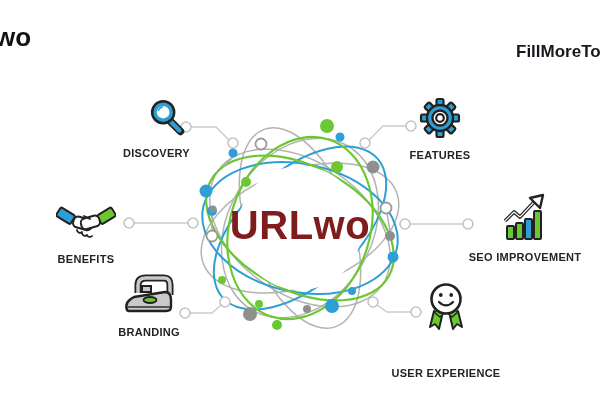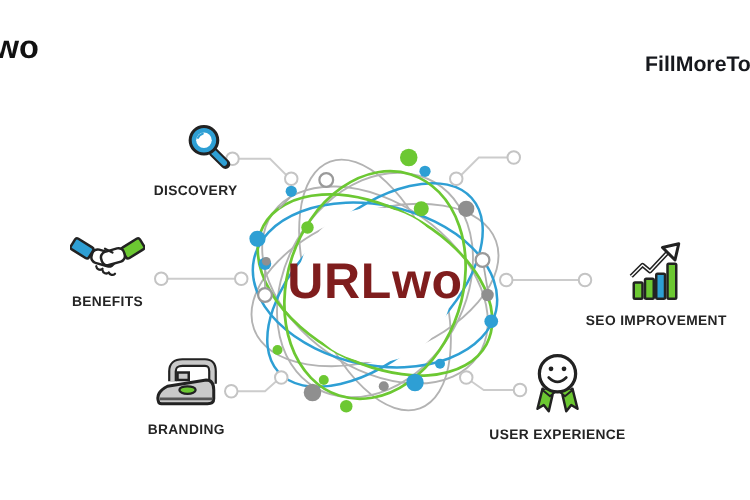--- a/index.html
+++ b/index.html
@@ -15,24 +15,24 @@
 
   .bg-svg{position:absolute;left:0;top:0;}
 
   .center-title{position:absolute;left:200px;top:203px;width:200px;text-align:center;
     font-size:40px;font-weight:700;letter-spacing:.5px;color:#7f1d1d;}
 
   .item{position:absolute;display:flex;flex-direction:column;align-items:center;}
   .item .label{margin-top:7px;font-size:11px;font-weight:600;color:#242424;letter-spacing:.3px;white-space:nowrap;}
   #item-discovery{left:110px;top:94px;width:80px;align-items:flex-end;}
   #item-features{left:400px;top:94px;width:80px;}
-  #item-benefits{left:36px;top:185px;width:100px;}
+  #item-benefits{left:36px;top:202px;width:100px;}
   #item-seo{left:464px;top:192px;width:122px;justify-content:space-between;}
-  #item-branding{left:103px;top:285px;width:92px;align-items:center;}
-  #item-ux{left:391px;top:279px;width:110px;}
+  #item-branding{left:103px;top:273px;width:92px;align-items:center;}
+  #item-ux{left:391px;top:279px;width:110px;gap:25px;}
 
   
   .fG{fill:var(--green);} .fB{fill:var(--blue);} .fGr{fill:var(--gray-dot);}
   .sG{stroke:var(--green);} .sB{stroke:var(--blue);} .sGr{stroke:#b3b3b3;}
   .trace{stroke:#cccccc;stroke-width:1.5;fill:none;}
   .trace-node{fill:#ffffff;stroke:#c4c4c4;stroke-width:1.6;}
   .ring{fill:none;stroke-width:1.5;}
   .open-node{fill:#fff;stroke:#9a9a9a;stroke-width:1.8;}
 </style>
 </head>
@@ -118,20 +118,38 @@
     <svg width="46" height="46" viewBox="-24 -24 48 48">
       <path d="M4,5 L14,15" stroke="#222" stroke-width="8" stroke-linecap="round"></path>
       <path d="M4,5 L13,14" stroke="var(--blue)" stroke-width="4.5" stroke-linecap="round"></path>
       <circle cx="-4" cy="-5" r="11.5" fill="var(--blue)" stroke="#222" stroke-width="2.6"></circle>
       <circle cx="-4" cy="-5" r="6.5" fill="#ffffff"></circle>
       <path d="M-9,-7 A6,6 0 0 1 -5,-10.5" stroke="var(--blue)" stroke-width="1.8" fill="none" stroke-linecap="round"></path>
     </svg>
     <div class="label">DISCOVERY</div>
   </div>
 
+  <div class="item" id="item-features">
+    <svg width="48" height="48" viewBox="-24 -24 48 48">
+      <g fill="var(--blue)" stroke="#222" stroke-width="2.2">
+        <rect x="-3.5" y="-19" width="7" height="9" rx="1.5" transform="rotate(0)"></rect>
+        <rect x="-3.5" y="-19" width="7" height="9" rx="1.5" transform="rotate(45)"></rect>
+        <rect x="-3.5" y="-19" width="7" height="9" rx="1.5" transform="rotate(90)"></rect>
+        <rect x="-3.5" y="-19" width="7" height="9" rx="1.5" transform="rotate(135)"></rect>
+        <rect x="-3.5" y="-19" width="7" height="9" rx="1.5" transform="rotate(180)"></rect>
+        <rect x="-3.5" y="-19" width="7" height="9" rx="1.5" transform="rotate(225)"></rect>
+        <rect x="-3.5" y="-19" width="7" height="9" rx="1.5" transform="rotate(270)"></rect>
+        <rect x="-3.5" y="-19" width="7" height="9" rx="1.5" transform="rotate(315)"></rect>
+      </g>
+      <circle r="13" fill="var(--blue)" stroke="#222" stroke-width="2.4"></circle>
+      <circle r="7.5" fill="#ffffff" stroke="#222" stroke-width="2.4"></circle>
+      <circle r="3.8" fill="#ffffff" stroke="#222" stroke-width="2.2"></circle>
+    </svg>
+    <div class="label">FEATURES</div>
+  </div>
 
   <div class="item" id="item-benefits">
     <svg width="60" height="44" viewBox="-30 -22 60 44">
       <rect x="-29" y="-13" width="17" height="10" rx="2" transform="rotate(32 -20 -8)" fill="var(--blue)" stroke="#222" stroke-width="2"></rect>
       <rect x="12" y="-13" width="17" height="10" rx="2" transform="rotate(-32 20 -8)" fill="var(--green)" stroke="#222" stroke-width="2"></rect>
       <rect x="-13" y="-6" width="19" height="11" rx="4.5" transform="rotate(16 -3 0)" fill="#fff" stroke="#222" stroke-width="2"></rect>
       <rect x="-5" y="-7" width="19" height="11" rx="4.5" transform="rotate(-16 4 -1)" fill="#fff" stroke="#222" stroke-width="2"></rect>
       <path d="M-9,6 a3,3 0 0 0 5,2 M-4,9 a3,3 0 0 0 5,2 M1,11 a3,3 0 0 0 5,1" fill="none" stroke="#222" stroke-width="1.8" stroke-linecap="round"></path>
       <path d="M-2,-8 L4,-5" stroke="#222" stroke-width="1.8" stroke-linecap="round"></path>
     </svg>

